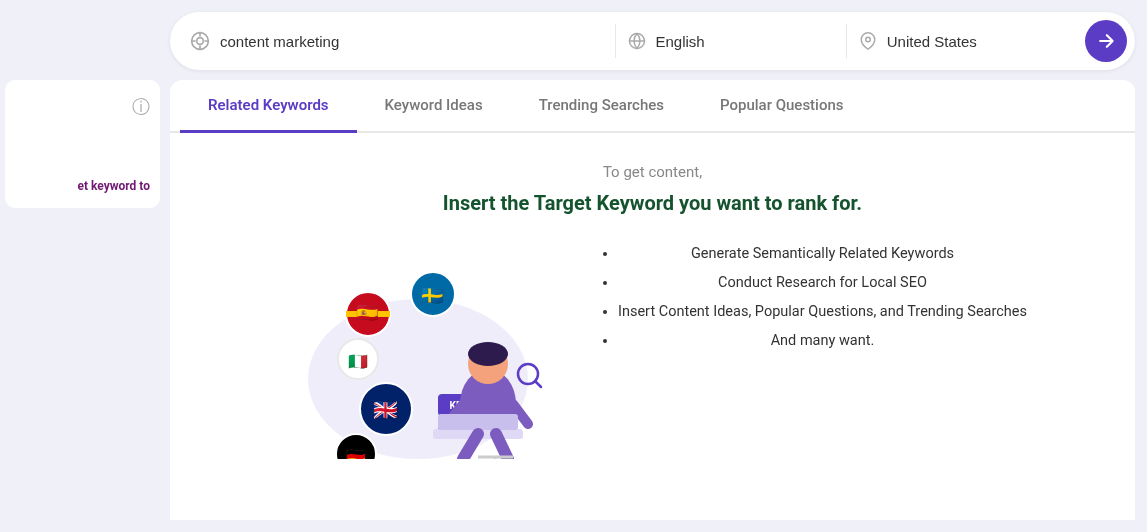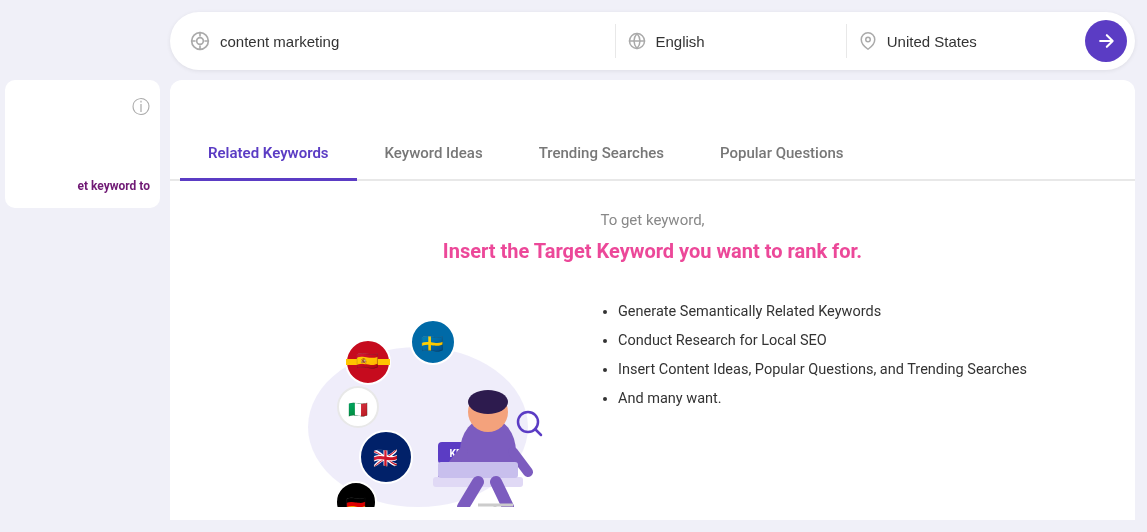--- a/index.html
+++ b/index.html
@@ -144,21 +144,20 @@
 
     .tab {
       padding: 16px 28px;
       font-size: 15px;
       color: #777;
       cursor: pointer;
       border-bottom: 3px solid transparent;
       margin-bottom: -2px;
       white-space: nowrap;
       font-weight: 500;
-      margin-top: 48px;
     }
 
     .tab.active {
       color: #5b3cc4;
       border-bottom: 3px solid #5b3cc4;
       font-weight: 600;
     }
 
     
     .content-area {
@@ -172,21 +171,21 @@
       overflow: hidden;
     }
 
     .content-area .tagline {
       color: #888;
       font-size: 15px;
       margin-bottom: 10px;
     }
 
     .content-area .headline {
-      color: #ec4899;
+      color: #14532d;
       font-size: 20px;
       font-weight: 700;
       margin-bottom: 24px;
       text-align: center;
     }
 
     .illustration-row {
       display: flex;
       align-items: flex-start;
       gap: 40px;
@@ -200,21 +199,21 @@
       height: 220px;
       flex-shrink: 0;
     }
 
     .features-list {
       list-style: disc;
       padding-left: 20px;
       color: #333;
       font-size: 14.5px;
       line-height: 2;
-      margin-top: 10px;
+      text-align: center;
     }
 
     .features-list li {
       font-size: 14.5px;
     }
   </style>
 </head>
 <body>
 
 <div class="sidebar">
@@ -272,21 +271,21 @@
 
   <div class="tabs-wrapper">
     <div class="tabs-bar">
       <div class="tab active">Related Keywords</div>
       <div class="tab">Keyword Ideas</div>
       <div class="tab">Trending Searches</div>
       <div class="tab">Popular Questions</div>
     </div>
 
     <div class="content-area">
-      <p class="tagline">To get keyword,</p>
+      <p class="tagline">To get content,</p>
       <p class="headline">Insert the Target Keyword you want to rank for.</p>
 
       <div class="illustration-row">
 
         <div class="illustration">
           <svg viewBox="0 0 280 220" xmlns="http://www.w3.org/2000/svg" width="280" height="220">
 
             <ellipse cx="140" cy="140" rx="110" ry="80" fill="#e8e5f8" opacity="0.7"></ellipse>
 
             <circle cx="90" cy="75" r="22" fill="#c60b1e" stroke="white" stroke-width="2"></circle>

